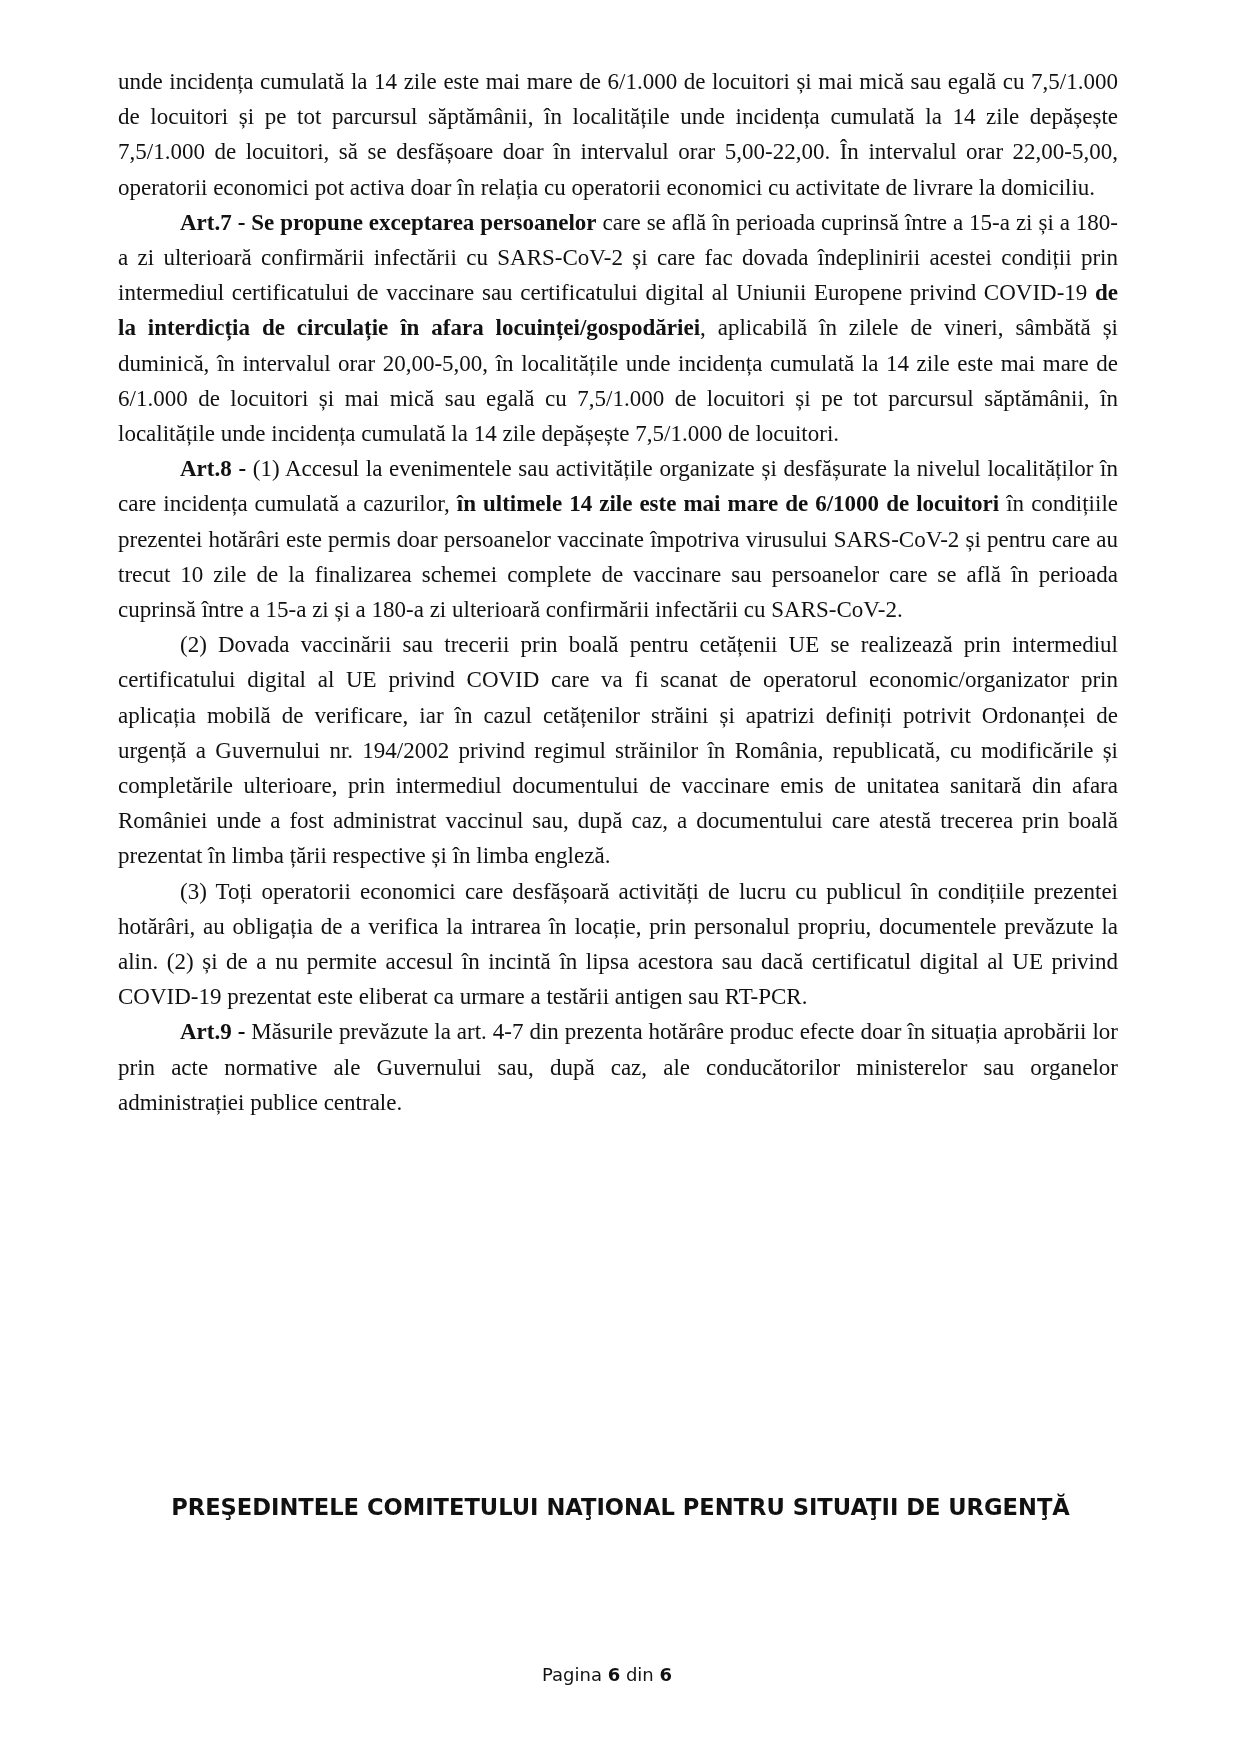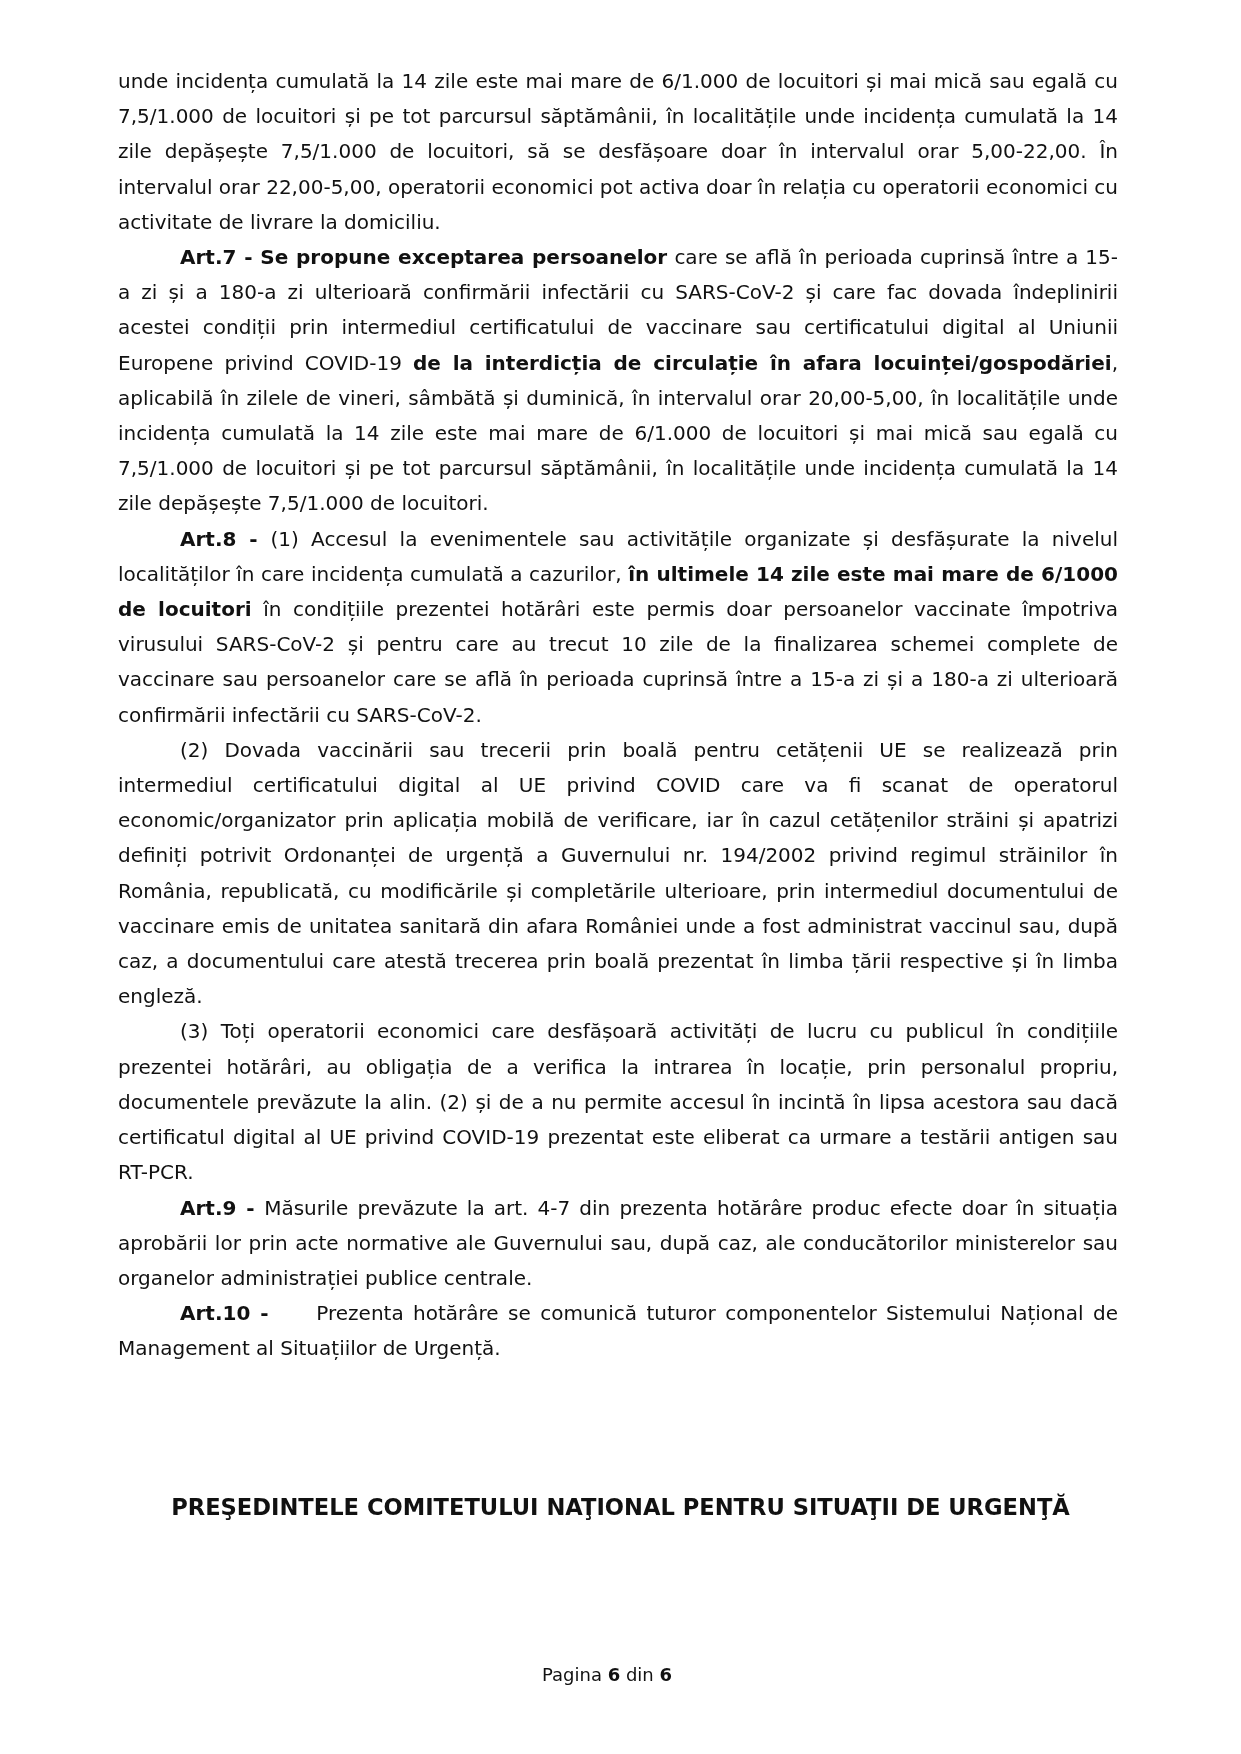--- a/index.html
+++ b/index.html
@@ -16,25 +16,26 @@
       font-family: "DejaVu Sans", sans-serif;
     }
     .page {
       position: absolute;
       left: 118px;
       top: 64px;
       width: 1000px;
     }
     .para {
       margin: 0;
-      font-size: 20px;
+      font-size: 23px;
       line-height: 35.2px;
       text-align: justify;
       letter-spacing: 0px;
       word-spacing: 0px;
+      font-family: Liberation Serif, serif;
     }
     .indent {
       text-indent: 62px;
     }
     .b {
       font-weight: bold;
     }
     .signature {
       position: absolute;
       left: 0;
@@ -68,21 +69,20 @@
   <p class="para indent"><span class="b">Art.7 - </span><span class="b">Se propune exceptarea persoanelor</span><span> care se află în perioada cuprinsă între a 15-a zi și a 180-a zi ulterioară confirmării infectării cu SARS-CoV-2 și care fac dovada îndeplinirii acestei condiții prin intermediul certificatului de vaccinare sau certificatului digital al Uniunii Europene privind COVID-19 </span><span class="b">de la interdicția de circulație în afara locuinței/gospodăriei</span><span>, aplicabilă în zilele de vineri, sâmbătă și duminică, în intervalul orar 20,00-5,00, în localitățile unde incidența cumulată la 14 zile este mai mare de 6/1.000 de locuitori și mai mică sau egală cu 7,5/1.000 de locuitori și pe tot parcursul săptămânii, în localitățile unde incidența cumulată la 14 zile depășește 7,5/1.000 de locuitori.</span></p>
 
   <p class="para indent"><span class="b">Art.8 - </span><span> (1) Accesul la evenimentele sau activitățile organizate și desfășurate la nivelul localităților în care incidența cumulată a cazurilor, </span><span class="b">în ultimele 14 zile este mai mare de 6/1000 de locuitori</span><span> în condițiile prezentei hotărâri este permis doar persoanelor vaccinate împotriva virusului SARS-CoV-2 și pentru care au trecut 10 zile de la finalizarea schemei complete de vaccinare sau persoanelor care se află în perioada cuprinsă între a 15-a zi și a 180-a zi ulterioară confirmării infectării cu SARS-CoV-2.</span></p>
 
   <p class="para indent">(2) Dovada vaccinării sau trecerii prin boală pentru cetățenii UE se realizează prin intermediul certificatului digital al UE privind COVID care va fi scanat de operatorul economic/organizator prin aplicația mobilă de verificare, iar în cazul cetățenilor străini și apatrizi definiți potrivit Ordonanței de urgență a Guvernului nr. 194/2002 privind regimul străinilor în România, republicată, cu modificările și completările ulterioare, prin intermediul documentului de vaccinare emis de unitatea sanitară din afara României unde a fost administrat vaccinul sau, după caz, a documentului care atestă trecerea prin boală prezentat în limba țării respective și în limba engleză.</p>
 
   <p class="para indent">(3) Toți operatorii economici care desfășoară activități de lucru cu publicul în condițiile prezentei hotărâri, au obligația de a verifica la intrarea în locație, prin personalul propriu, documentele prevăzute la alin. (2) și de a nu permite accesul în incintă în lipsa acestora sau dacă certificatul digital al UE privind COVID-19 prezentat este eliberat ca urmare a testării antigen sau RT-PCR.</p>
 
   <p class="para indent"><span class="b">Art.9 - </span><span> Măsurile prevăzute la art. 4-7 din prezenta hotărâre produc efecte doar în situația aprobării lor prin acte normative ale Guvernului sau, după caz, ale conducătorilor ministerelor sau organelor administrației publice centrale.</span></p>
 
-  <p class="para indent" style="white-space: pre-wrap;"><span class="b">Art.10 - </span><span>    Prezenta hotărâre se comunică tuturor componentelor Sistemului Național de Management al Situațiilor de Urgență.</span></p>
 
 </div>
 
 <div class="signature">
   <div>PREŞEDINTELE COMITETULUI NAŢIONAL PENTRU SITUAŢII DE URGENŢĂ</div>
 </div>
 
 <div class="footer" style="white-space: pre;"><span>Pagina </span><span class="b">6</span><span> din </span><span class="b">6</span></div>
 
 </body></html>

